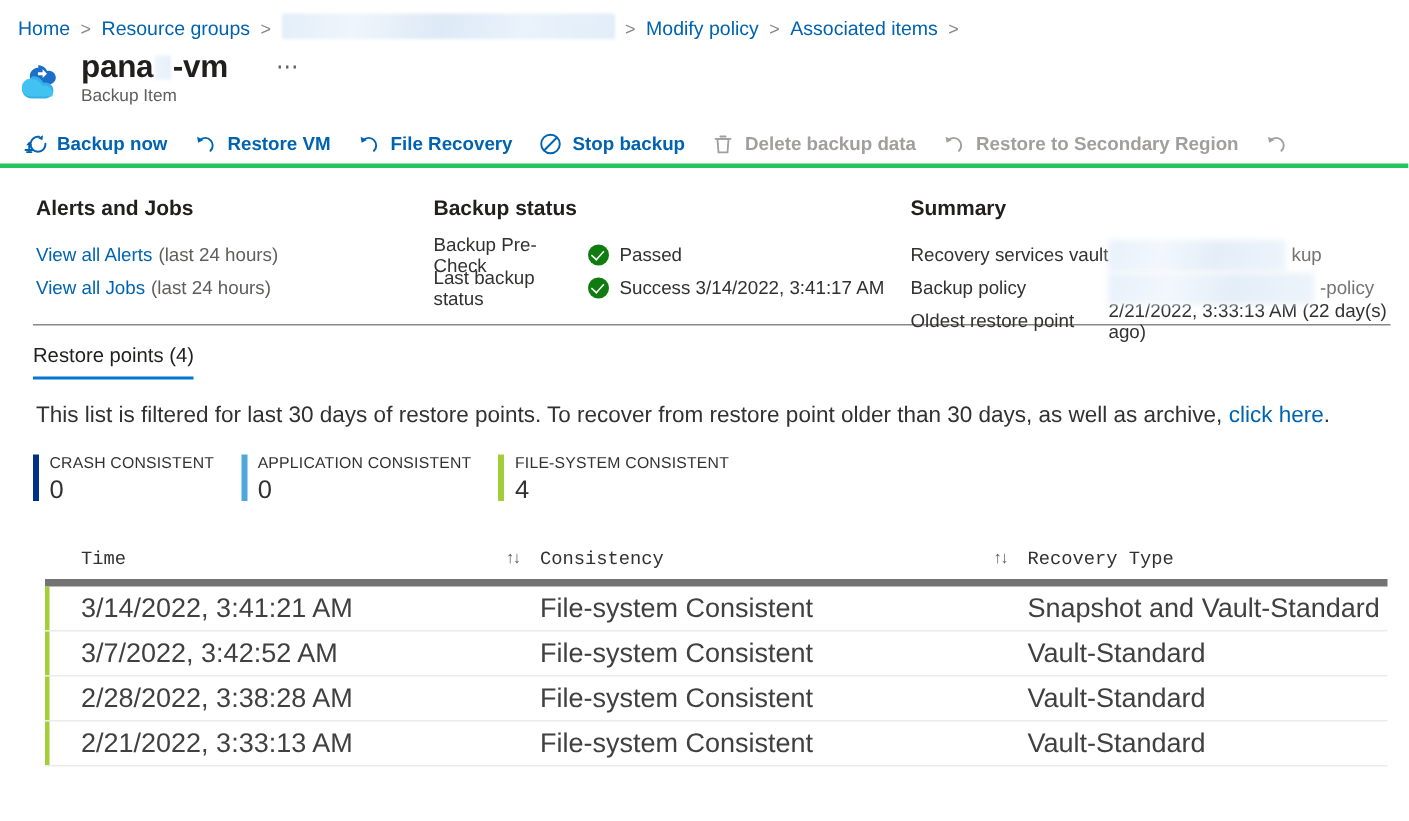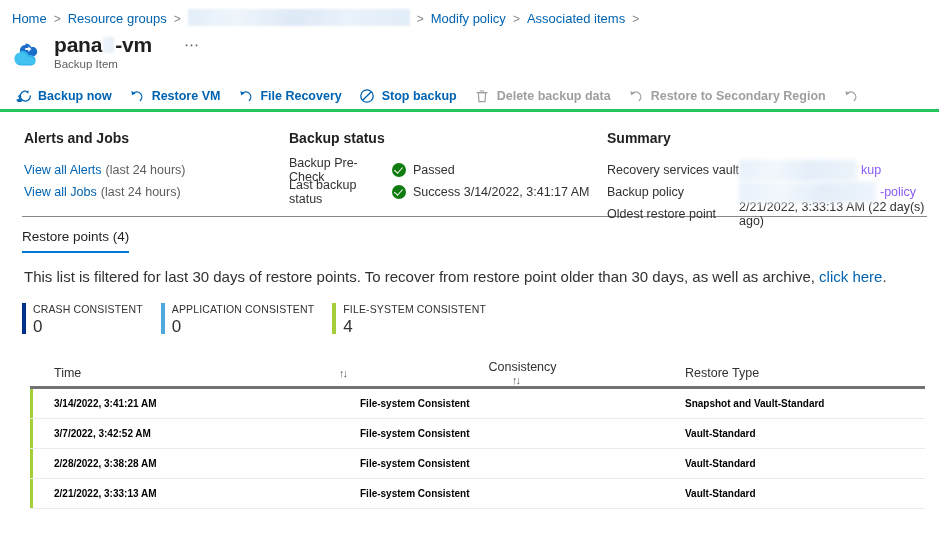--- a/index.html
+++ b/index.html
@@ -200,21 +200,21 @@
     position: absolute;
     left: 0;
     top: -3px;
     width: 118px;
     height: 21px;
     background: linear-gradient(105deg,#e7f0fa 0%,#f2f7fc 30%,#e4eef8 60%,#edf4fb 100%);
     filter: blur(2px);
   }
   .sum-redact.low { width: 137px; }
   .sum-tail {
-    color: #8b5cf6;
+    color: #737373;
     margin-left: 122px;
     position: relative;
   }
   .sum-tail.low { margin-left: 141px; }
   .sum-plain { color: #323130; }
 
   
   .hr {
     height: 1px;
     background: #8a8886;
@@ -275,50 +275,51 @@
   }
   .trow {
     display: flex;
     align-items: center;
     height: 29px;
     border-bottom: 1px solid #edebe9;
     position: relative;
   }
   .thead {
     height: 26px;
-    border-bottom: 3px solid #737373;
+    border-bottom: 5px solid #737373;
+    font-family: Liberation Mono, monospace;
   }
   .rowbar {
     width: 3px;
     height: 29px;
     background: #a4ce39;
     flex: none;
     position: absolute;
     left: 0;
     top: 0;
   }
   .c-time { width: 330px; padding-left: 24px; box-sizing: border-box; }
-  .c-cons { width: 325px; flex-direction: column; }
+  .c-cons { width: 325px; }
   .c-rec  { flex: 1; }
   .thead .c-time, .thead .c-cons, .thead .c-rec {
     display: flex;
     align-items: center;
     font-size: 12.5px;
     color: #323130;
   }
   .th-text { flex: 1; }
   .sort-ico {
     color: #605e5c;
     font-size: 11px;
     margin-right: 14px;
     letter-spacing: -2px;
     cursor: pointer;
     flex: none;
   }
-  .tbody .trow { font-size: 10px; color: #000000; font-weight: bold; }
+  .tbody .trow { font-size: 18px; color: #404040; }
   .tbody .c-time,
   .tbody .c-cons,
   .tbody .c-rec { white-space: nowrap; }
 </style>
 </head>
 <body>
 
 <div class="breadcrumb">
   <span class="crumb-link">Home</span>
   <span class="crumb-sep">&gt;</span>
@@ -517,21 +518,21 @@
   <div class="trow thead">
     <span class="c-time">
       <span class="th-text">Time</span>
       <span class="sort-ico">↑↓</span>
     </span>
     <span class="c-cons">
       <span class="th-text">Consistency</span>
       <span class="sort-ico">↑↓</span>
     </span>
     <span class="c-rec">
-      <span class="th-text">Restore Type</span>
+      <span class="th-text">Recovery Type</span>
     </span>
   </div>
 
   <div class="tbody">
     <div class="trow">
       <span class="rowbar"></span>
       <span class="c-time">3/14/2022, 3:41:21 AM</span>
       <span class="c-cons">File-system Consistent</span>
       <span class="c-rec">Snapshot and Vault-Standard</span>
     </div>

